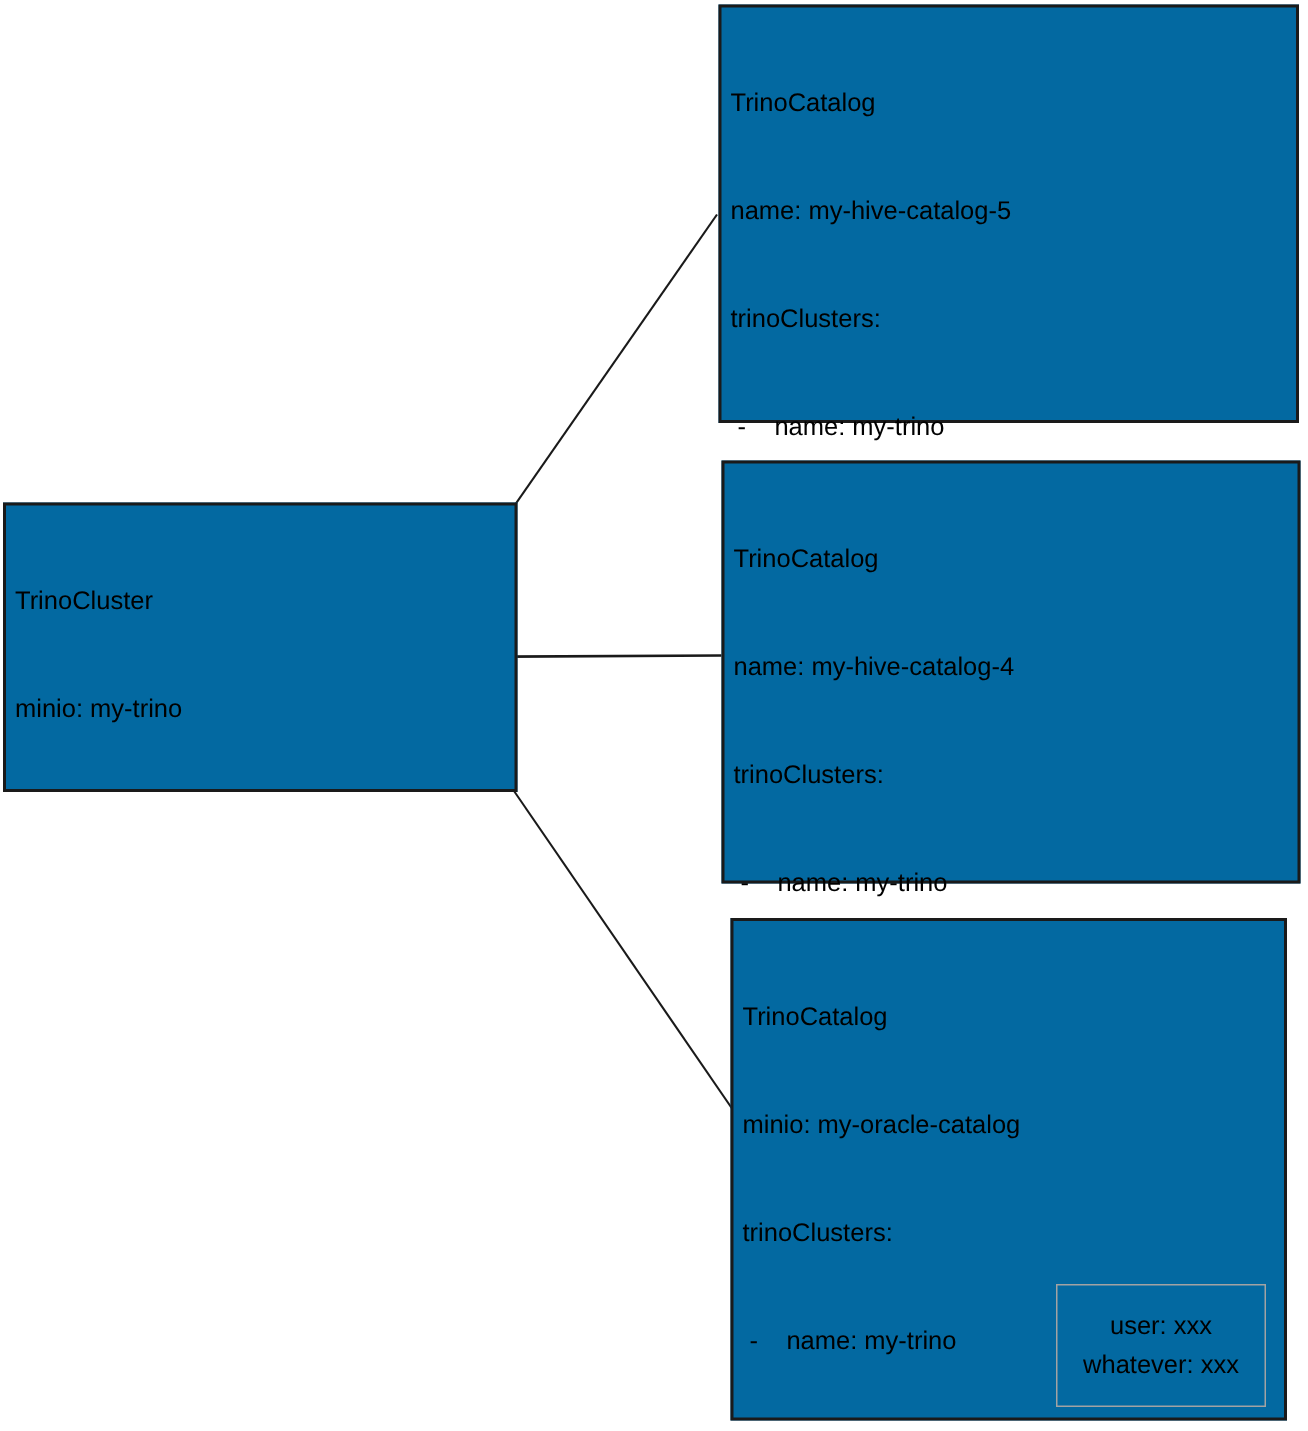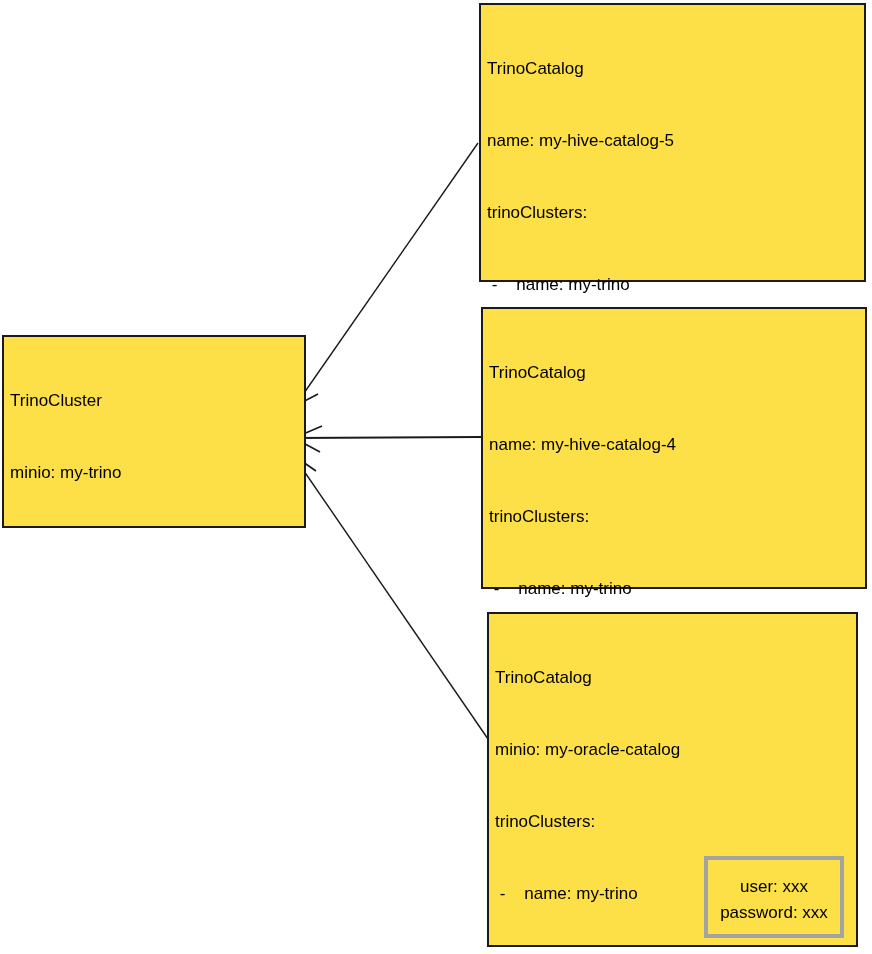--- a/index.html
+++ b/index.html
@@ -12,21 +12,21 @@
     width: 872px;
     height: 954px;
     background: #ffffff;
     overflow: hidden;
     font-family: "Liberation Sans", sans-serif;
   }
   .box {
     position: absolute;
     box-sizing: border-box;
     border: 2px solid #1a1a1a;
-    background: #fde047;
+    background: #0369a1;
     padding-left: 44px;
   }
   .box-text {
     position: absolute;
     left: 6px;
     top: 4px;
     right: 4px;
     font-size: 17px;
     line-height: 24px;
     color: #000000;
@@ -34,21 +34,21 @@
     font-family: "Liberation Sans", sans-serif;
   }
   .yaml-line {
     white-space: pre;
     display: block;
   }
   
   #cluster-box {
     left: 2px;
     top: 335px;
-    width: 304px;
+    width: 343px;
     height: 193px;
   }
   
   #catalog-box-0 {
     left: 479px;
     top: 3px;
     width: 387px;
     height: 279px;
   }
   
@@ -64,21 +64,21 @@
     top: 612px;
     width: 371px;
     height: 335px;
   }
   
   #credentials-box {
     left: 215px;
     top: 242px;
     width: 140px;
     height: 82px;
-    border: 4px solid #a3a3a3;
+    border: 1px solid #a3a3a3;
   }
   #credentials-box .cred-text {
     position: absolute;
     left: 0;
     right: 0;
     top: 14px;
     text-align: center;
     font-size: 17px;
     line-height: 26px;
     color: #000000;
@@ -171,18 +171,18 @@
       <span class="yaml-line">trinoClusters:</span>
       <span class="yaml-line"> -    name: my-trino</span>
       
       
       
     </div>
 
     <div class="box" id="credentials-box">
       <div class="cred-text">
         <span class="yaml-line">user: xxx</span>
-        <span class="yaml-line">password: xxx</span>
+        <span class="yaml-line">whatever: xxx</span>
       </div>
     </div>
   </div>
 
 </div>
 
 </body></html>

